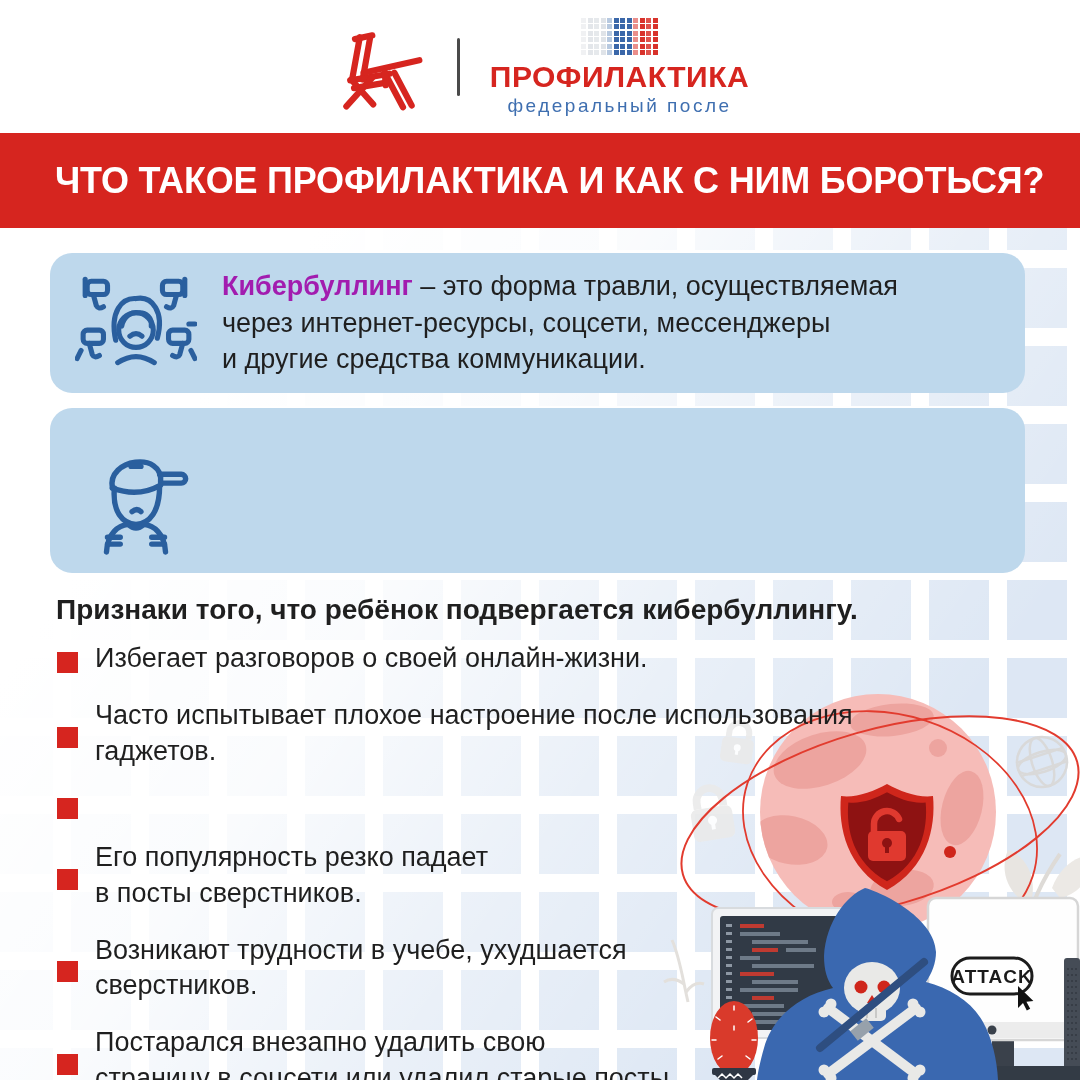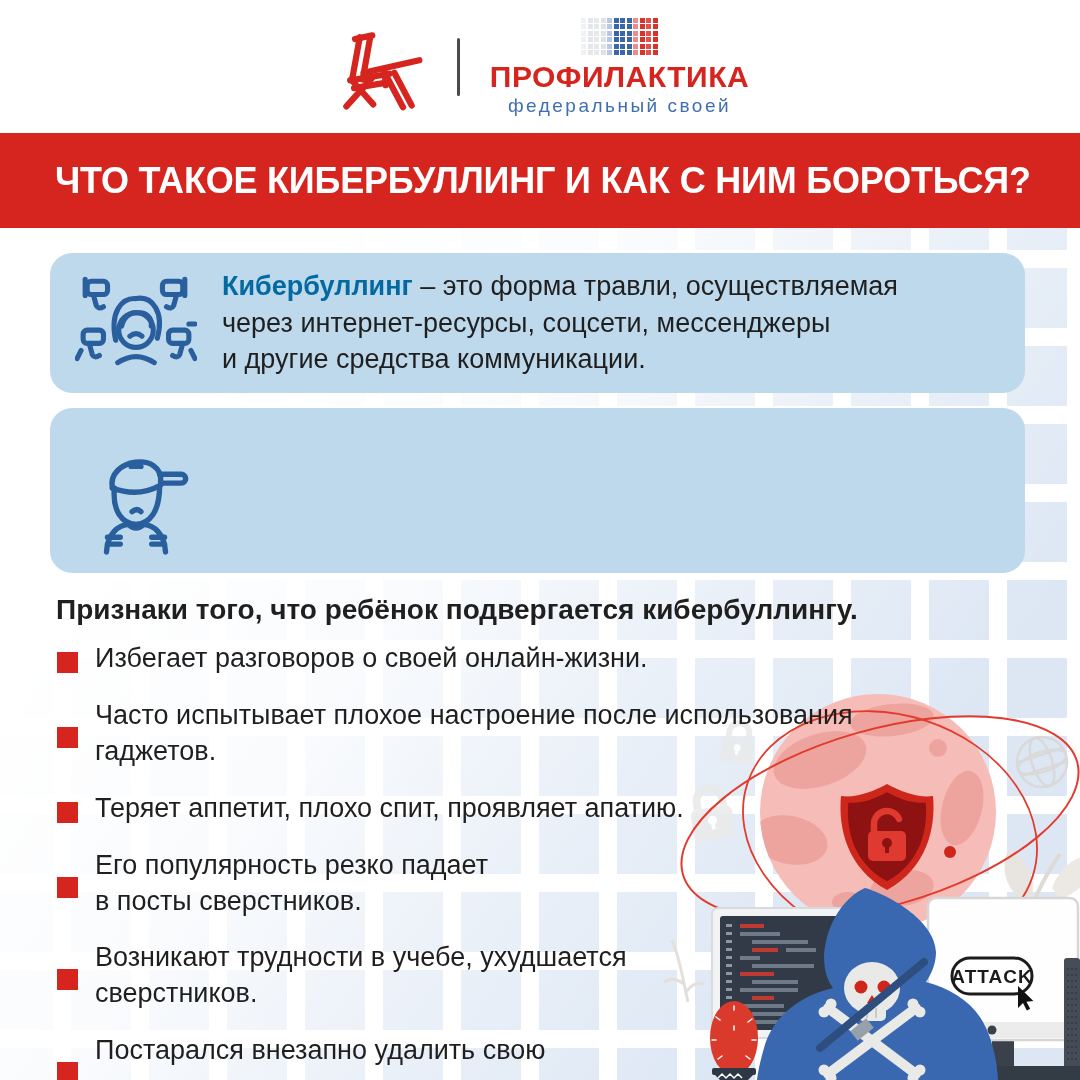--- a/index.html
+++ b/index.html
@@ -29,21 +29,21 @@
   .banner{position:absolute;top:133px;left:0;width:100%;height:95px;background:#d6251f;z-index:3;
     display:flex;align-items:center;}
   .banner h1{margin:0 0 0 55px;font-size:36px;font-weight:800;color:#ffffff;letter-spacing:-0.2px;}
   
   .card{position:absolute;left:50px;width:975px;background:#bed8ec;border-radius:22px;z-index:3;
     display:flex;align-items:center;}
   .card1{top:253px;height:140px;}
   .card2{top:408px;height:165px;}
   .card .iconbox{width:172px;display:flex;align-items:center;justify-content:center;flex-shrink:0;}
   .card .cardtext{font-size:27px;line-height:1.36;white-space:pre-line;padding-right:18px;}
-  .lead{color:#0369a1;font-weight:700;}
+  .lead{color:#a21caf;font-weight:700;}
   
   .signs-heading{position:absolute;left:56px;top:594px;z-index:3;font-size:28px;font-weight:700;}
   .signs-list{position:absolute;left:57px;top:641px;z-index:3;display:flex;flex-direction:column;gap:21px;
     list-style:none;margin:0;padding:0;width:870px;}
   .signs-list li{display:flex;align-items:center;}
   .bullet-sq{width:21px;height:21px;background:#d6251f;flex-shrink:0;margin:7px 17px 0 0;}
   .item-text{font-size:27px;line-height:1.33;white-space:pre-line;}
   
   .illus{position:absolute;left:640px;top:640px;width:440px;height:440px;z-index:2;}
 </style>
@@ -141,26 +141,26 @@
           <div style="background: rgb(123, 156, 198); opacity: 0.55;"></div>
           <div style="background: rgb(58, 103, 169);"></div>
           <div style="background: rgb(58, 103, 169);"></div>
           <div style="background: rgb(58, 103, 169);"></div>
           <div style="background: rgb(216, 50, 43); opacity: 0.55;"></div>
           <div style="background: rgb(216, 50, 43);"></div>
           <div style="background: rgb(224, 82, 75);"></div>
           <div style="background: rgb(216, 50, 43);"></div>
         </div>
       <div class="brand-name">ПРОФИЛАКТИКА</div>
-      <div class="brand-sub">федеральный своей</div>
+      <div class="brand-sub">федеральный после</div>
     </div>
   </div>
 
   <div class="banner">
-    <h1>ЧТО ТАКОЕ КИБЕРБУЛЛИНГ И КАК С НИМ БОРОТЬСЯ?</h1>
+    <h1>ЧТО ТАКОЕ ПРОФИЛАКТИКА И КАК С НИМ БОРОТЬСЯ?</h1>
   </div>
 
   <div class="card card1">
     <div class="iconbox">
       <svg width="122" height="112" viewBox="0 0 120 110">
         <g stroke="#2a5f9e" stroke-width="5" stroke-linecap="round" stroke-linejoin="round" fill="none">
           <path d="M40 72 C34 44 46 30 60 31 C76 28 88 44 81 70"></path>
           <path d="M46 58 C48 48 56 44 62 45 C70 44 76 50 75 58"></path>
           <circle cx="60" cy="62" r="17"></circle>
           <path d="M54 68 q6 -5 12 0"></path>
@@ -219,21 +219,20 @@
         <span class="bullet-sq"></span>
         <span class="item-text">Избегает разговоров о своей онлайн-жизни.</span>
       </li>
     <li>
         <span class="bullet-sq"></span>
         <span class="item-text">Часто испытывает плохое настроение после использования
 гаджетов.</span>
       </li>
     <li>
         <span class="bullet-sq"></span>
-        <span class="item-text">Теряет аппетит, плохо спит, проявляет апатию.</span>
       </li>
     <li>
         <span class="bullet-sq"></span>
         <span class="item-text">Его популярность резко падает
 в посты сверстников.</span>
       </li>
     <li>
         <span class="bullet-sq"></span>
         <span class="item-text">Возникают трудности в учебе, ухудшается
 сверстников.</span>

